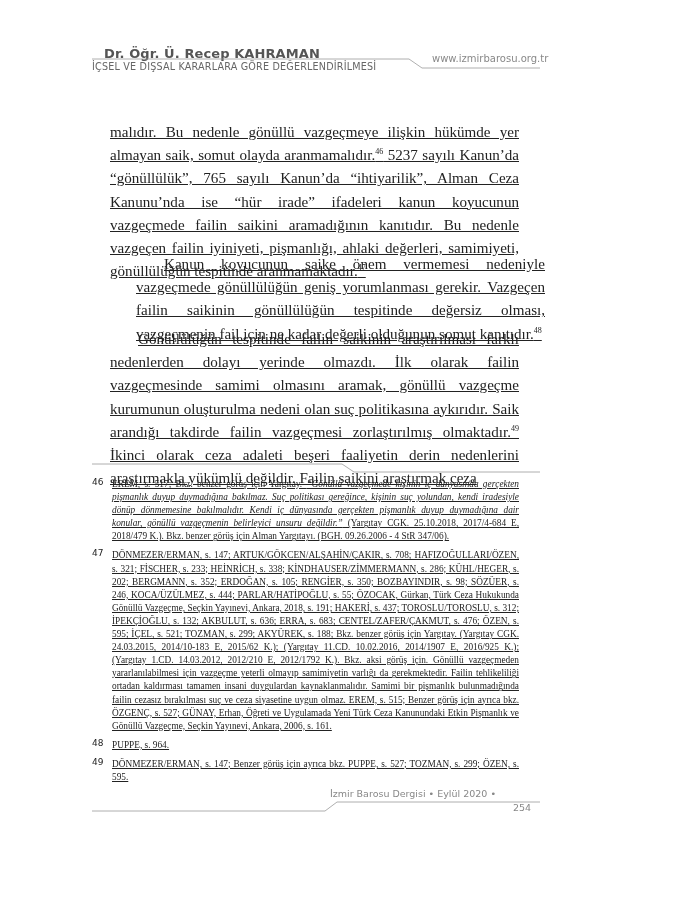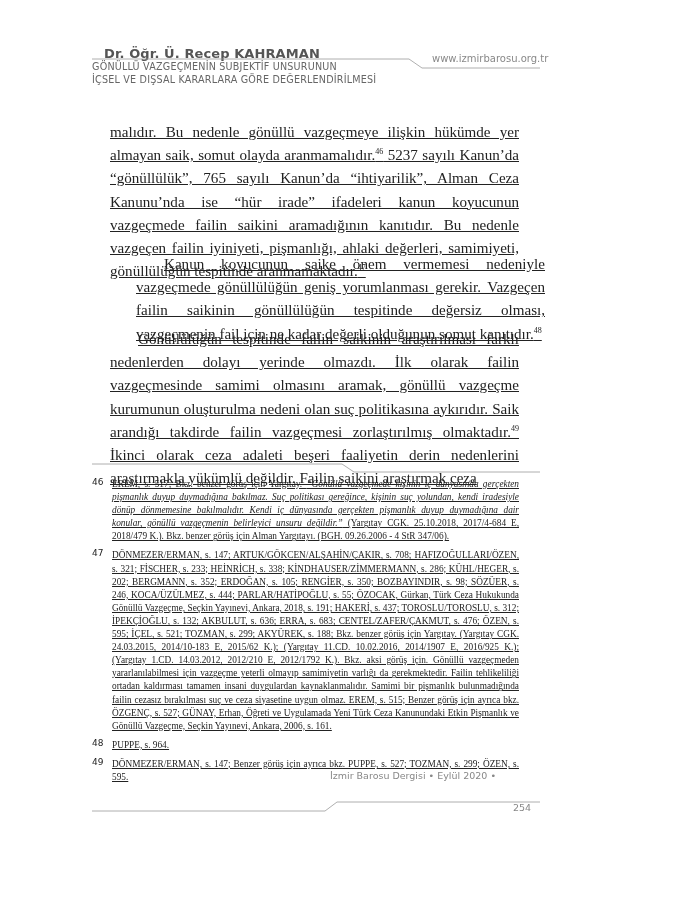--- a/index.html
+++ b/index.html
@@ -26,32 +26,31 @@
   .fn-sep { position: absolute; left: 92px; top: 463px; width: 448px; height: 10px; }
 
   
   .footnotes { position: absolute; left: 92px; top: 478px; width: 427px; font-size: 9.3px; line-height: 13.1px; color: #222; }
   .fn-item { position: relative; padding-left: 20px; text-align: justify; margin-bottom: 6px; }
   .fn-num { position: absolute; left: 0; top: -2px; font-family: "DejaVu Sans", sans-serif; font-size: 9px; }
   .fn-item i { font-style: italic; }
 
   
   .ftr-line { position: absolute; left: 92px; top: 800px; width: 448px; height: 12px; }
-  .ftr-journal { position: absolute; left: 330px; top: 770px; font-size: 9.5px; color: #888; }
+  .ftr-journal { position: absolute; left: 330px; top: 788px; font-size: 9.5px; color: #888; }
   .ftr-page { position: absolute; left: 513px; top: 802px; font-size: 9.5px; color: #888; }
 </style>
 </head>
 <body>
 
 <div class="hdr-author sans">Dr. Öğr. Ü. Recep KAHRAMAN</div>
 <svg class="hdr-line" viewBox="0 0 448 12" preserveAspectRatio="none">
   <polyline points="0,1 317,1 330,10 448,10" fill="none" stroke="#9a9a9a" stroke-width="0.8"></polyline>
 </svg>
 <div class="hdr-title sans">
-  <div>GÖNÜLLÜ VAZGEÇMENİN SUBJEKTİF UNSURUNUN</div>
   <div>İÇSEL VE DIŞSAL KARARLARA GÖRE DEĞERLENDİRİLMESİ</div>
 </div>
 <div class="hdr-url sans">www.izmirbarosu.org.tr</div>
 
 <div class="body-text serif p1">
   <p><span>malıdır. Bu nedenle gönüllü vazgeçmeye ilişkin hükümde yer almayan saik, somut olayda aranmamalıdır.</span><sup class="fn">46</sup><span> 5237 sayılı Kanun’da “gönüllülük”, 765 sayılı Kanun’da “ihtiyarilik”, Alman Ceza Kanunu’nda ise “hür irade” ifadeleri kanun koyucunun vazgeçmede failin saikini aramadığının kanıtıdır. Bu nedenle vazgeçen failin iyiniyeti, pişmanlığı, ahlaki değerleri, samimiyeti, gönüllülüğün tespitinde aranmamaktadır.</span><sup class="fn">47</sup></p>
 </div>
 
 <div class="body-text serif p2 indent">
   <p><span>Kanun koyucunun saike önem vermemesi nedeniyle vazgeçmede gönüllülüğün geniş yorumlanması gerekir. Vazgeçen failin saikinin gönüllülüğün tespitinde değersiz olması, vazgeçmenin fail için ne kadar değerli olduğunun somut kanıtıdır.</span><sup class="fn">48</sup></p>

